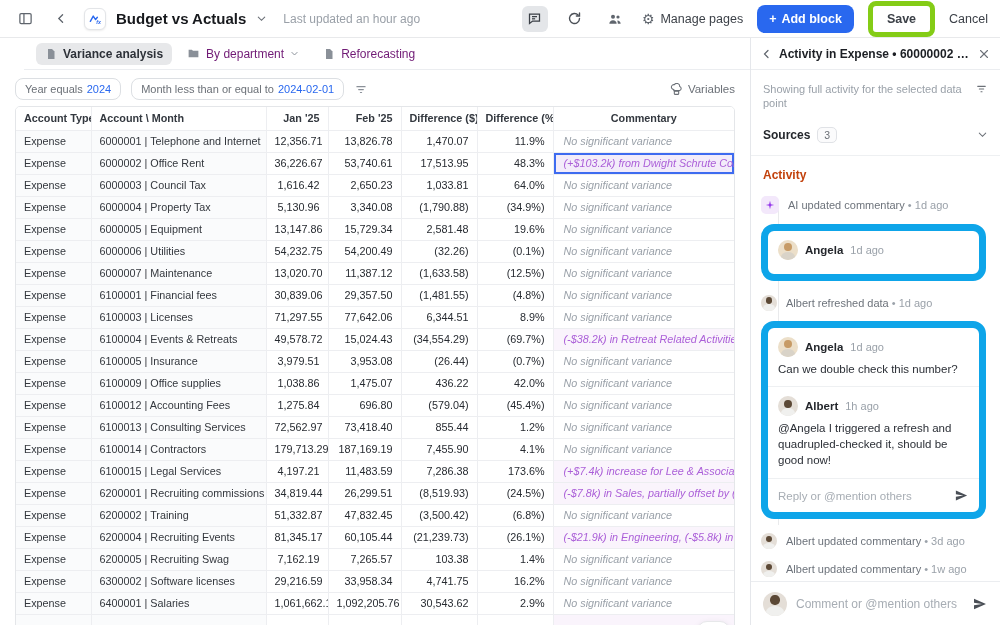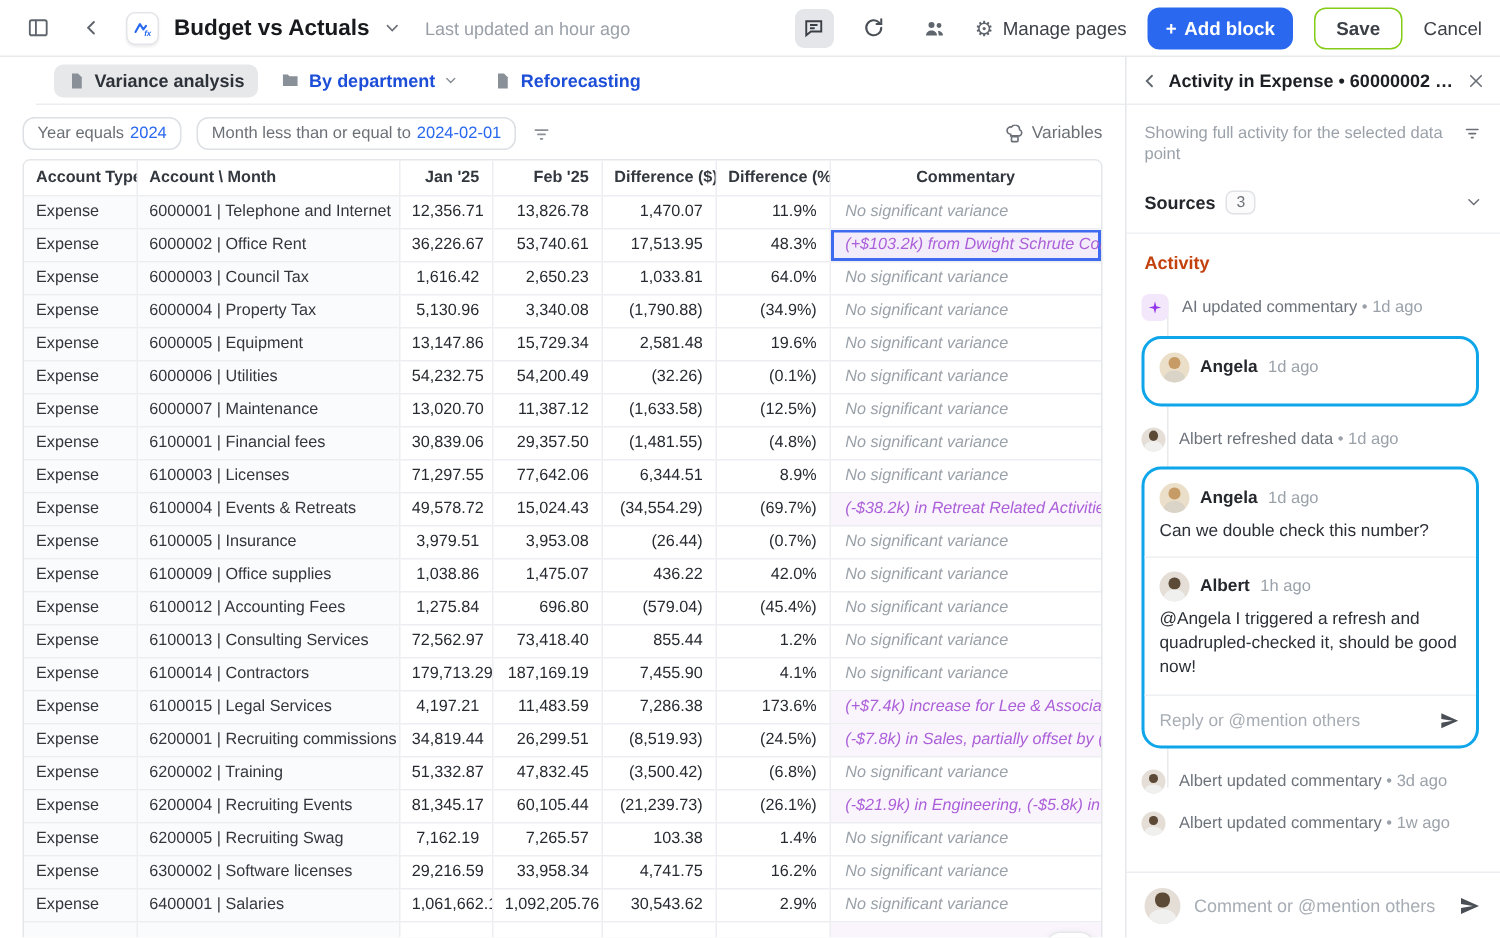--- a/index.html
+++ b/index.html
@@ -17,29 +17,29 @@
   .logo-tile { width:22px; height:22px; border-radius:6px; background:#fff; border:1px solid #e3e5e8;
     box-shadow:0 1px 2px rgba(0,0,0,.08); display:flex; align-items:center; justify-content:center;
     font-style:italic; font-weight:700; font-size:10px; color:#2968ef;}
   .doc-title { font-size:15px; font-weight:700; color:#17191d; white-space:nowrap;}
   .updated { font-size:12px; color:#9aa0a8; white-space:nowrap; margin-left:6px;}
   .tb-right { display:flex; align-items:center; gap:14px; }
   .txt-btn { display:flex; align-items:center; gap:6px; font-size:12.5px; color:#3c4148; cursor:pointer; white-space:nowrap;}
   .btn-primary { background:#2968ef; color:#fff; font-size:12.5px; font-weight:600; border:none;
     border-radius:8px; padding:7px 12px; display:flex; align-items:center; gap:5px; cursor:pointer;}
   .btn-secondary { background:#fff; color:#3c4148; font-size:12.5px; font-weight:600;
-    border:1px solid #84cc16; border-radius:8px; padding:6px 14px; cursor:pointer;}
+    border:5px solid #84cc16; border-radius:8px; padding:6px 14px; cursor:pointer;}
   .btn-ghost { background:none; border:none; font-size:12.5px; color:#3c4148; cursor:pointer;}
   .gear { font-size:14px; line-height:1; color:#5f656d;}
 
   
   .tabbar { position:absolute; top:38px; left:0; width:750px; height:32px; background:#fff;
     border-bottom:1px solid #ebedf0; display:flex; align-items:center; gap:6px; padding:0 12px; z-index:20;margin-left:24px;}
-  .tab { display:flex; align-items:center; gap:6px; font-size:12px; color:#1d4ed8; padding:4px 9px;
-    border-radius:6px; cursor:pointer; white-space:nowrap;font-weight:bold;}
+  .tab { display:flex; align-items:center; gap:6px; font-size:12px; color:#701a75; padding:4px 9px;
+    border-radius:6px; cursor:pointer; white-space:nowrap;}
   .tab.active { background:#e7e8ea; font-weight:600; color:#2d3138;}
   .tab svg { flex:0 0 auto;}
 
   
   .content { position:absolute; top:70px; left:0; width:750px; height:555px; background:#fff; overflow:hidden;}
   .filterrow { display:flex; align-items:center; gap:10px; padding:8px 15px 6px 15px; height:36px;}
   .chip { display:flex; align-items:center; gap:4px; border:1px solid #dcdfe3; border-radius:8px;
     padding:4px 9px; font-size:11px; color:#6b7077; background:#fff; cursor:pointer; white-space:nowrap;}
   .chip .val { color:#2968ef;}
   .variables { margin-left:auto; display:flex; align-items:center; gap:5px; font-size:11.5px; color:#6b7077; cursor:pointer;}
@@ -91,21 +91,21 @@
   .av.angela { background:#ecdfc9;}
   .av.angela::before { background:#c79b66;}
   .av.angela::after { background:#d9d3c8;}
   .av.albert { background:#e4ded7;}
   .av.albert::before { background:#5c4936;}
   .av.albert::after { background:#f0f0ee;}
   .av16 { width:16px; height:16px;}
   .av20 { width:20px; height:20px;}
   .av24 { width:24px; height:24px;}
 
-  .card { border:2px solid #0ea5e9; border-radius:13px; background:#fff; margin:4px 4px 8px 0; position:relative; z-index:1;}
+  .card { border:7px solid #0ea5e9; border-radius:13px; background:#fff; margin:4px 4px 8px 0; position:relative; z-index:1;}
   .card-sec { padding:9px 10px;}
   .card-sec + .card-sec { border-top:1px solid #eef0f2;}
   .c-head { display:flex; align-items:center; gap:7px; margin-bottom:5px;}
   .c-author { font-size:11.5px; font-weight:700; color:#24272c;}
   .c-time { font-size:11px; color:#9aa1a9;}
   .c-body { font-size:11.5px; color:#2b2f36; line-height:1.38;}
   .reply-row { display:flex; align-items:center; gap:6px; padding:9px 10px; border-top:1px solid #eef0f2;}
   .reply-input { flex:1; border:none; outline:none; font-size:11.5px; color:#2b2f36;
     font-family:"Liberation Sans", sans-serif;}
   .reply-input::placeholder { color:#a7adb4;}

